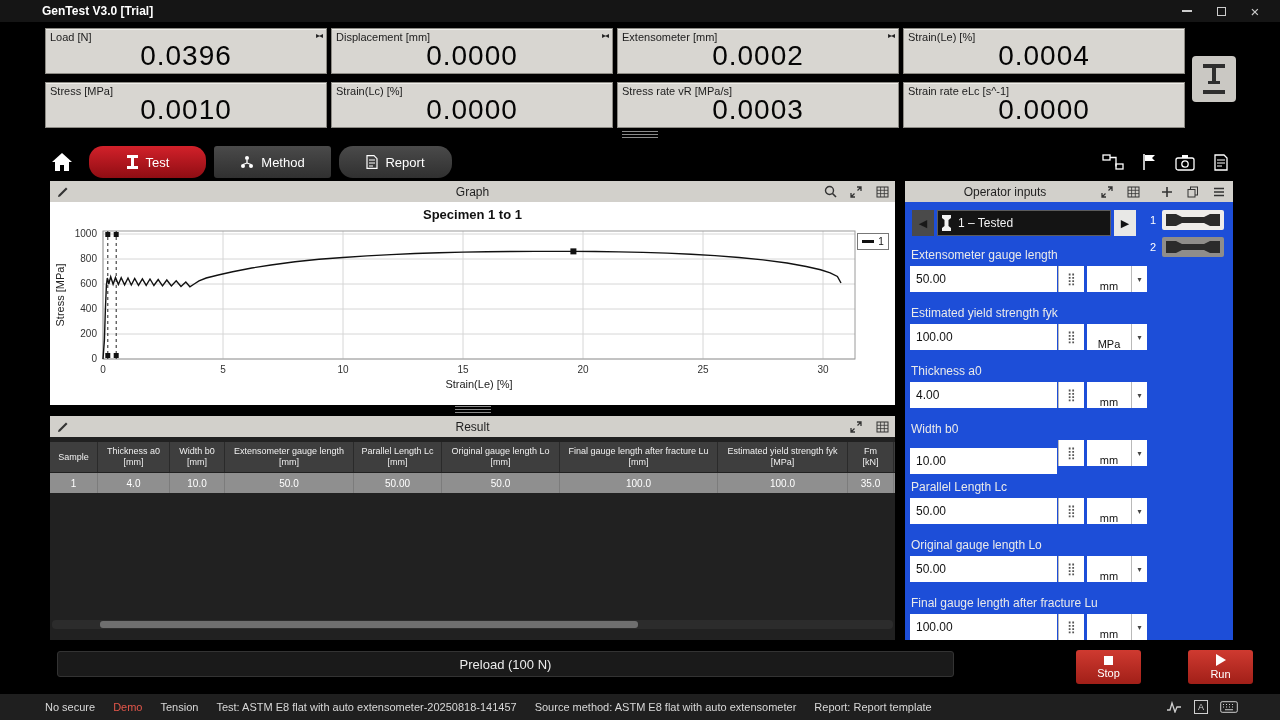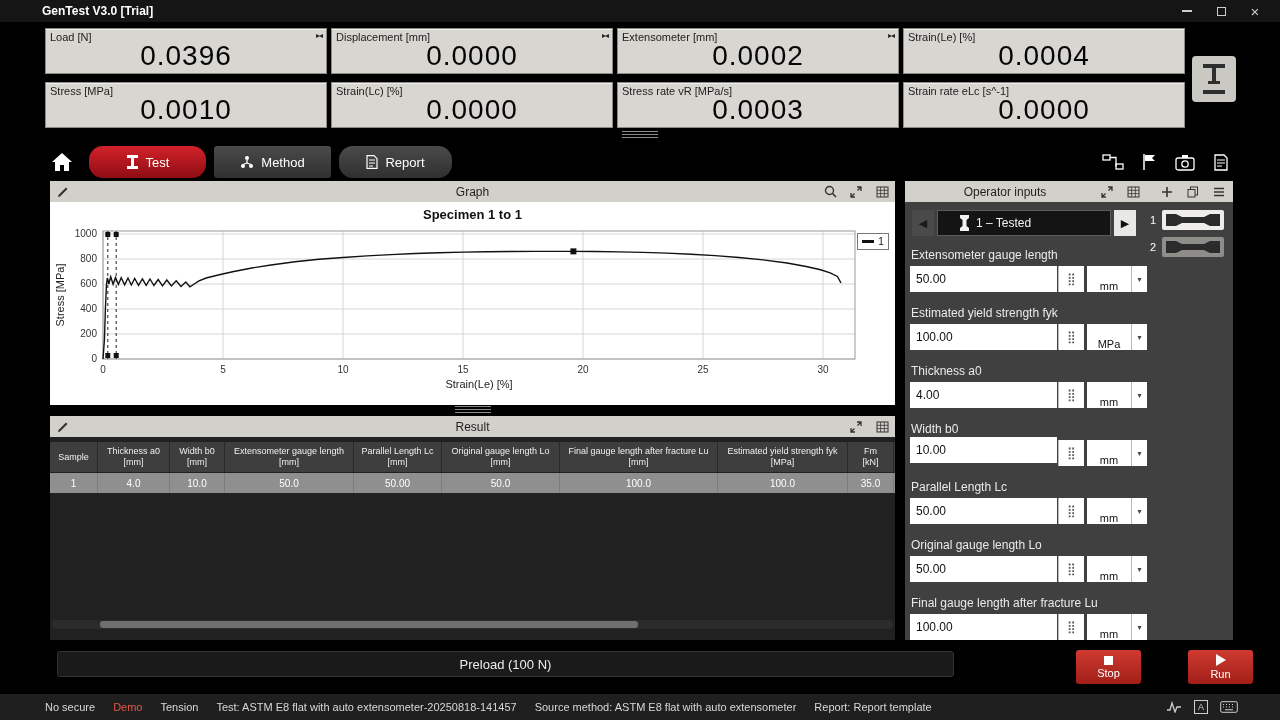--- a/index.html
+++ b/index.html
@@ -47,26 +47,26 @@
 #legend .sw{width:12px;height:3px;background:#111;}
 
 #result-panel{position:absolute;left:50px;top:416px;width:845px;height:224px;background:#212121;}
 #result-thead{position:absolute;left:0;top:26px;display:flex;height:30px;background:#3e3e3e;width:845px;}
 .th{border-right:1px solid #2a2a2a;display:flex;flex-direction:column;align-items:center;justify-content:center;font-size:9px;color:#f0f0f0;text-align:center;line-height:11px;overflow:hidden;cursor:pointer;}
 #result-row{position:absolute;left:0;top:57px;display:flex;height:20px;background:#8f8f8f;width:845px;}
 .td{border-right:1px solid #7c7c7c;display:flex;align-items:center;justify-content:center;font-size:10px;color:#fff;}
 #result-scroll{position:absolute;left:2px;right:2px;top:204px;height:9px;background:#2c2c2c;border-radius:4px;}
 #result-thumb{position:absolute;left:48px;top:1px;width:538px;height:7px;background:#6f6f6f;border-radius:3px;cursor:pointer;}
 
-#sidebar{position:absolute;left:905px;top:181px;width:328px;height:459px;background:#404040;overflow:hidden;}
+#sidebar{position:absolute;left:905px;top:181px;width:328px;height:459px;background:#1d4ed8;overflow:hidden;}
 #sidebar .panel-title{left:0;width:200px;right:auto;}
 #sh-icons1{left:194px;}
 #sh-icons2{right:6px;}
 #spec-prev{position:absolute;left:7px;top:29px;width:22px;height:26px;background:#4a4a4a;display:flex;align-items:center;justify-content:center;color:#191919;font-size:11px;cursor:pointer;}
-#spec-field{position:absolute;left:32px;top:29px;width:174px;height:26px;background:#141414;border:1px solid #5c5c5c;display:flex;align-items:center;gap:7px;padding-left:22px;font-size:12px;color:#f3f3f3;cursor:pointer;}
+#spec-field{position:absolute;left:32px;top:29px;width:174px;height:26px;background:#141414;border:1px solid #5c5c5c;display:flex;align-items:center;gap:7px;padding-left:4px;font-size:12px;color:#f3f3f3;cursor:pointer;}
 #spec-next{position:absolute;left:209px;top:29px;width:22px;height:26px;background:#e8e8e6;display:flex;align-items:center;justify-content:center;color:#111;font-size:11px;cursor:pointer;}
 #specimen-list{position:absolute;left:243px;top:0;width:85px;height:459px;}
 .spec-item{position:absolute;left:0;width:85px;height:24px;display:flex;align-items:center;gap:4px;cursor:pointer;}
 .spec-num{font-size:11px;color:#fff;width:10px;text-align:center;}
 .spec-thumb{width:62px;height:20px;background:#8f8d8a;border-radius:2px;display:flex;align-items:center;justify-content:center;}
 .spec-item.sel .spec-thumb{background:#efedea;}
 #operator-fields{position:absolute;left:0;top:0;width:243px;height:459px;}
 .f-label{position:absolute;left:6px;font-size:12px;color:#eaeaea;}
 .f-input{position:absolute;left:5px;width:147px;height:26px;background:#fff;color:#111;font-size:12px;padding:6px 6px 0 6px;cursor:text;}
 .f-keypad{position:absolute;left:153px;width:26px;height:26px;background:#fff;border-left:1px solid #b9b9b9;color:#555;display:flex;align-items:center;justify-content:center;font-size:12px;cursor:pointer;}
@@ -455,21 +455,21 @@
         <span class="f-unit-arrow">▾</span>
       </div>
       <div class="f-label" style="top: 183px;">Thickness a0</div>
       <div class="f-input" style="top: 201px;">4.00</div>
       <div class="f-keypad" style="top: 201px;">⣿</div>
       <div class="f-unit" style="top: 201px;">
         <span class="f-unit-text">mm</span>
         <span class="f-unit-arrow">▾</span>
       </div>
       <div class="f-label" style="top: 241px;">Width b0</div>
-      <div class="f-input" style="top: 256px;">10.00</div>
+      <div class="f-input" style="top: 267px;">10.00</div>
       <div class="f-keypad" style="top: 259px;">⣿</div>
       <div class="f-unit" style="top: 259px;">
         <span class="f-unit-text">mm</span>
         <span class="f-unit-arrow">▾</span>
       </div>
       <div class="f-label" style="top: 299px;">Parallel Length Lc</div>
       <div class="f-input" style="top: 317px;">50.00</div>
       <div class="f-keypad" style="top: 317px;">⣿</div>
       <div class="f-unit" style="top: 317px;">
         <span class="f-unit-text">mm</span>

